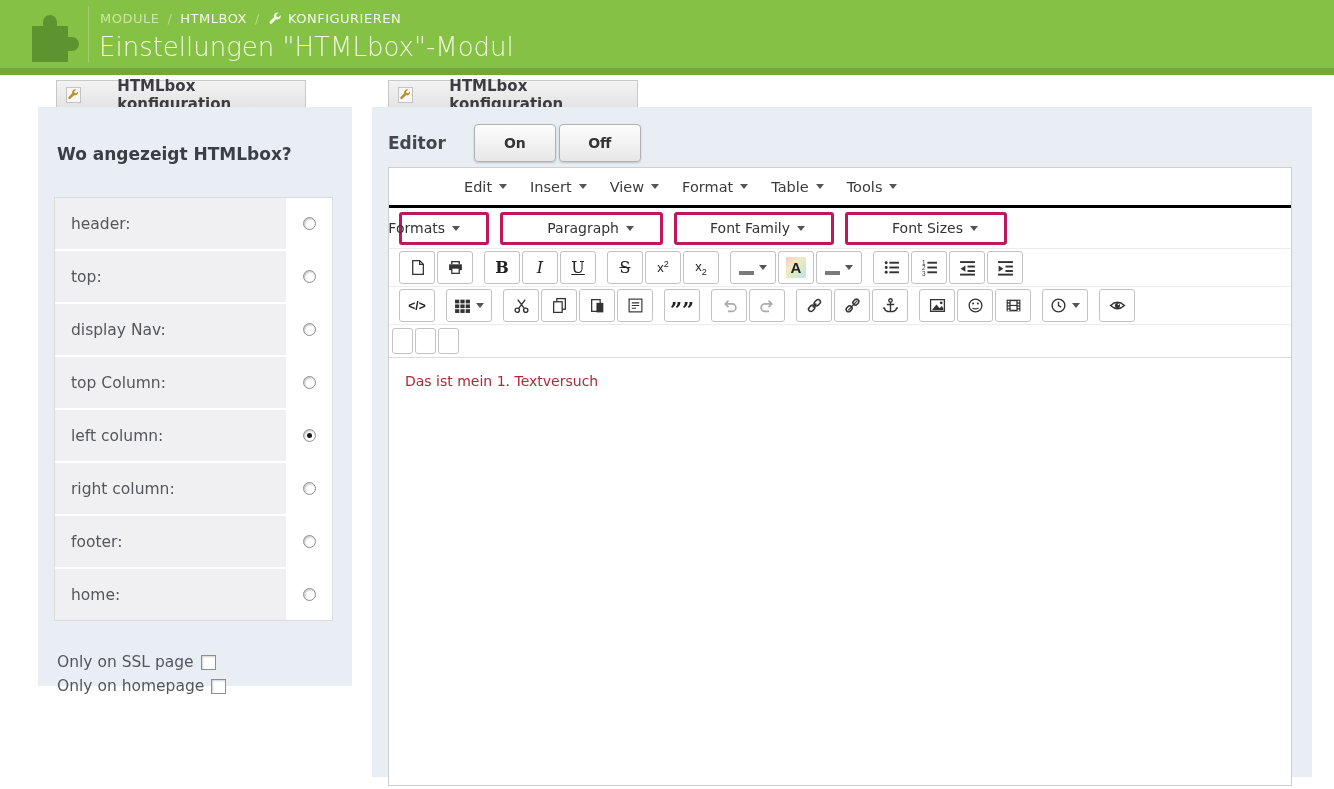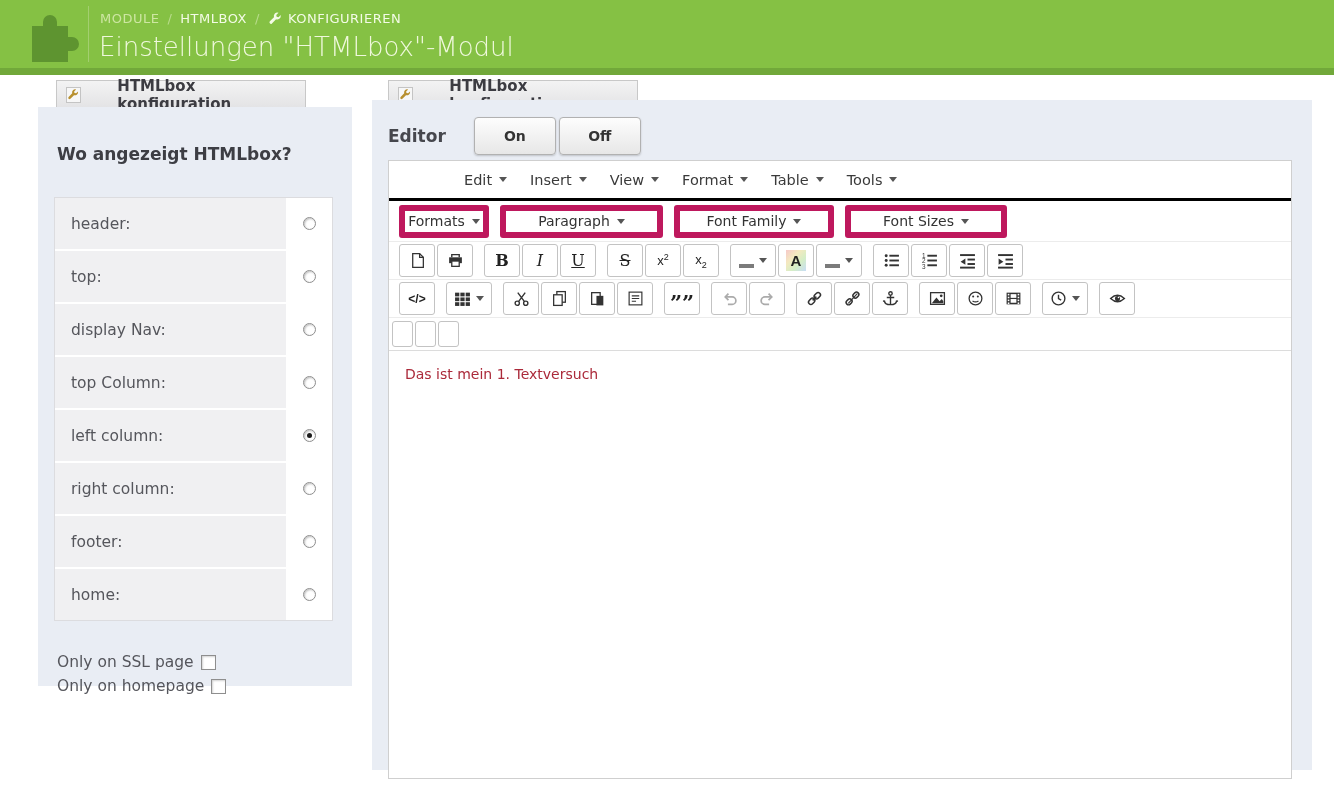--- a/index.html
+++ b/index.html
@@ -22,21 +22,21 @@
   .tab { position:absolute; top:80px; width:250px; height:28px; display:flex; align-items:center;
     background:linear-gradient(#f3f3f3,#e3e3e5); border:1px solid #c8c8c8; border-bottom:none;
     padding-left:9px; font-size:15px; font-weight:bold; color:#3c3c42;gap:28px; }
   .tab .wicon { width:16px; height:16px; background:#f7f7f7; border:1px solid #c4c4c4; margin-right:8px;
     display:flex; align-items:center; justify-content:center; }
   .tab .wicon svg { width:13px; height:13px; }
 
   
   .panel { position:absolute; background:#e9edf4; }
   #left-panel  { left:38px;  top:107px; width:314px; height:579px; }
-  #right-panel { left:372px; top:100px; width:940px; height:670px; }
+  #right-panel { left:372px; top:107px; width:940px; height:670px; }
 
   
   .lp-heading { margin:37px 0 0 19px; font-size:17px; font-weight:bold; color:#3d3e44; }
   .radio-list { margin:33px 19px 0 16px; border:1px solid #dcdcdf; background:#fff; }
   .radio-row { display:flex; height:51px; margin-bottom:2px; }
   .radio-row:last-child { margin-bottom:0; }
   .radio-label-cell { flex:1; background:#f0f0f2; display:flex; align-items:center;
     padding-left:16px; font-size:15.5px; color:#55565c; }
   .radio-cell { width:46px; background:#fff; display:flex; align-items:center; justify-content:center; }
   .radio { width:13px; height:13px; border-radius:50%; border:1px solid #8e8e8e; background:#fff;
@@ -58,22 +58,22 @@
   .editor-box { position:absolute; left:16px; top:60px; width:904px; height:619px;
     background:#fff; border:1px solid #cfcfcf; }
   .menubar { height:40px; display:flex; align-items:center; padding-left:66px;
     border-bottom:3px solid #000000; }
   .menu-item { display:flex; align-items:center; padding:0 9px; margin-right:5px; height:30px;
     font-size:14.5px; color:#3a3a3a; cursor:default; }
   .caret { width:0; height:0; border-left:4px solid transparent; border-right:4px solid transparent;
     border-top:5px solid #555; margin-left:7px; display:inline-block; }
 
   .selrow { display:flex; align-items:center; height:41px; padding-left:10px; border-bottom:1px solid #ececec; }
-  .tsel { height:33px; border:6px solid #be185d; border-radius:3px; background:#fff; margin-right:11px;
-    display:flex; align-items:center; justify-content:center; padding:0 6px;
+  .tsel { height:33px; border:3px solid #be185d; border-radius:3px; background:#fff; margin-right:11px;
+    display:flex; align-items:center; justify-content:flex-end; padding:0 26px;
     font-size:14px; color:#333; }
 
   .toolrow { display:flex; align-items:center; height:38px; padding-left:10px; border-bottom:1px solid #ececec; }
   .toolrow.last { height:33px; padding-left:3px; border-bottom:1px solid #dcdcdc; }
   .tgroup { display:flex; margin-right:9px; }
   .tbtn { width:36px; height:33px; border:1px solid #c3c3c3; border-radius:3px; background:#fff;
     margin-right:2px; display:flex; align-items:center; justify-content:center; padding:0; }
   .tbtn svg { width:17px; height:17px; display:block; }
   .tbtn.wide { width:46px; }
   .tbtn.small { width:21px; height:26px; }

